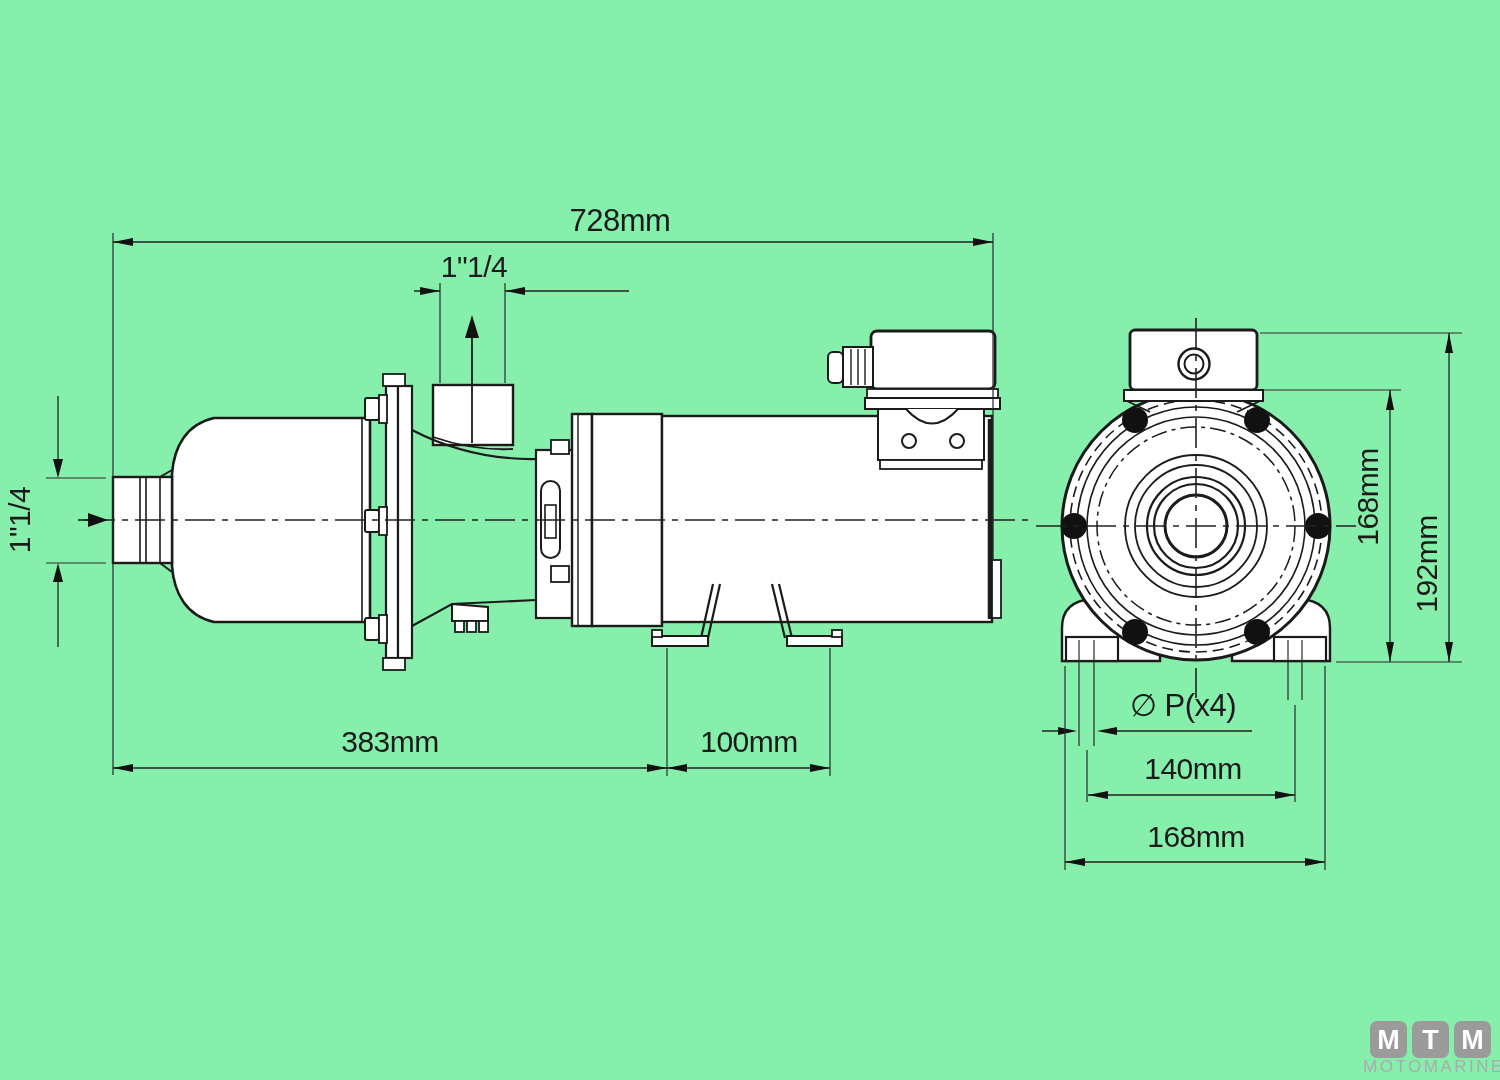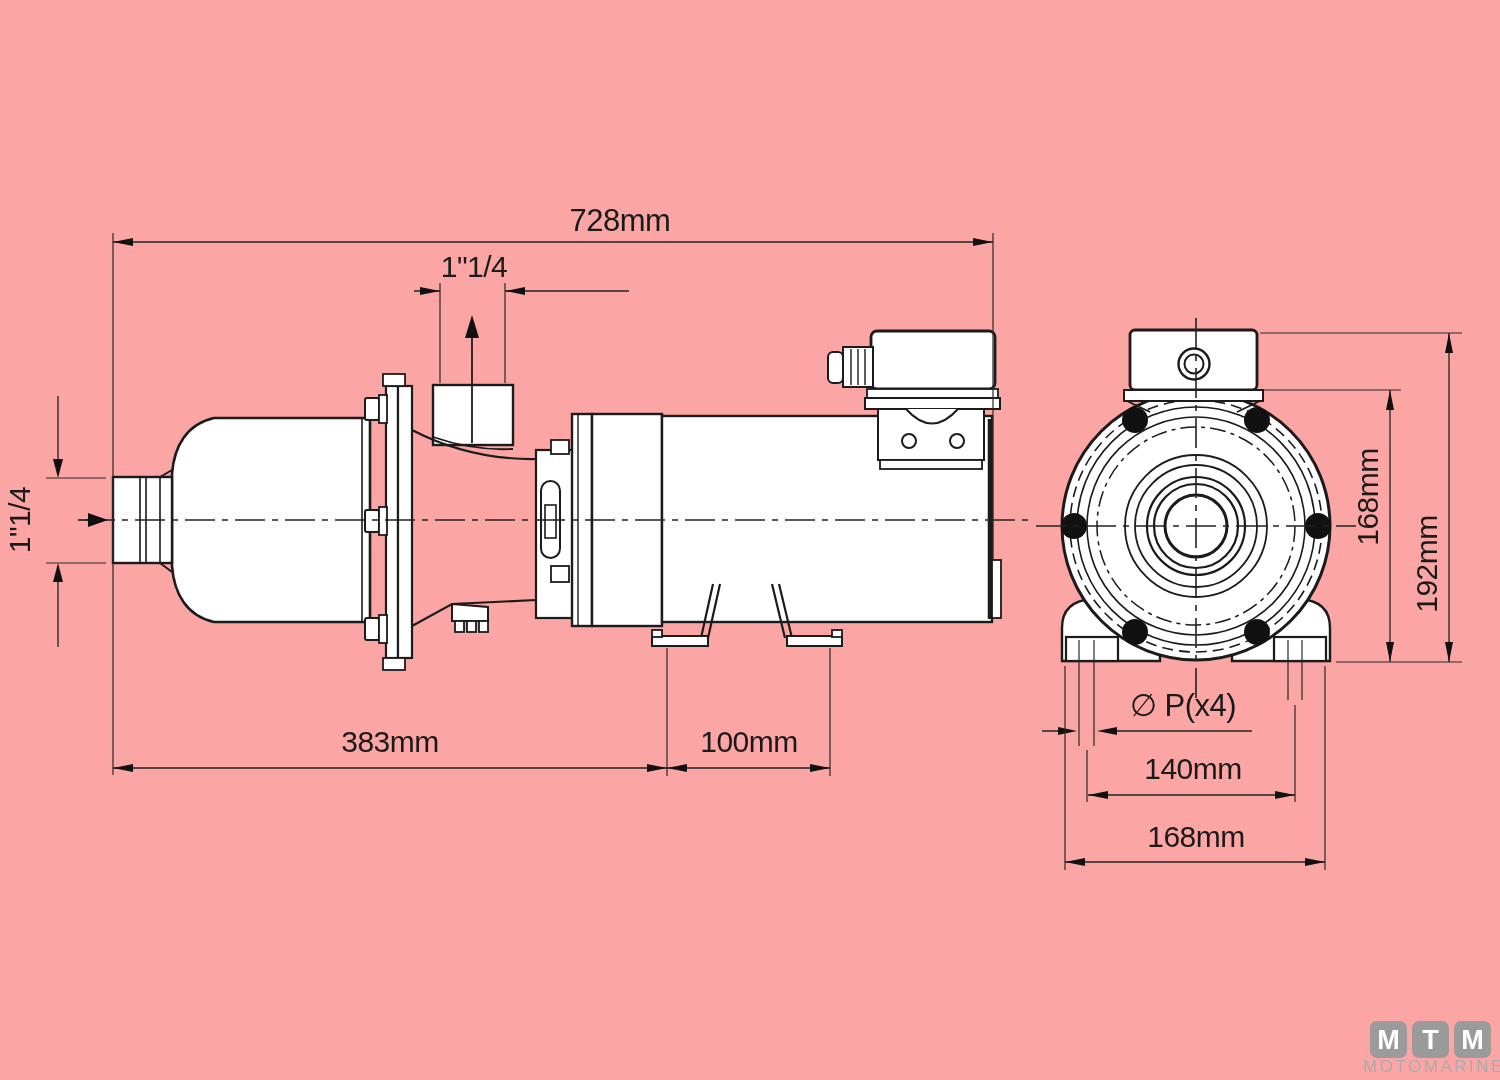--- a/index.html
+++ b/index.html
@@ -1,16 +1,16 @@
 <!DOCTYPE html>
 <html><head>
 <meta charset="utf-8">
 <style>
   html,body{margin:0;padding:0;background:#ffffff;}
-  .page{position:relative;width:1500px;height:1080px;background:#fca5a5;overflow:hidden;
+  .page{position:relative;width:1500px;height:1080px;background:#86efac;overflow:hidden;
         font-family:"Liberation Sans", sans-serif;text-align:right;}
   svg{display:block;}
   text{font-family:"Liberation Sans", sans-serif;fill:#1a1a1a;}
   .dim-label{font-size:30px;letter-spacing:-0.5px;}
   .dim-label-lg{font-size:31px;letter-spacing:-0.5px;}
   .outline{fill:#ffffff;stroke:#1b1b1b;}
   .edge{fill:none;stroke:#1b1b1b;}
   .dimline{fill:none;stroke:#222222;stroke-width:1.3;}
   .extline{fill:none;stroke:#2a2a2a;stroke-width:1.2;}
   .arrow{fill:#111111;stroke:none;}

